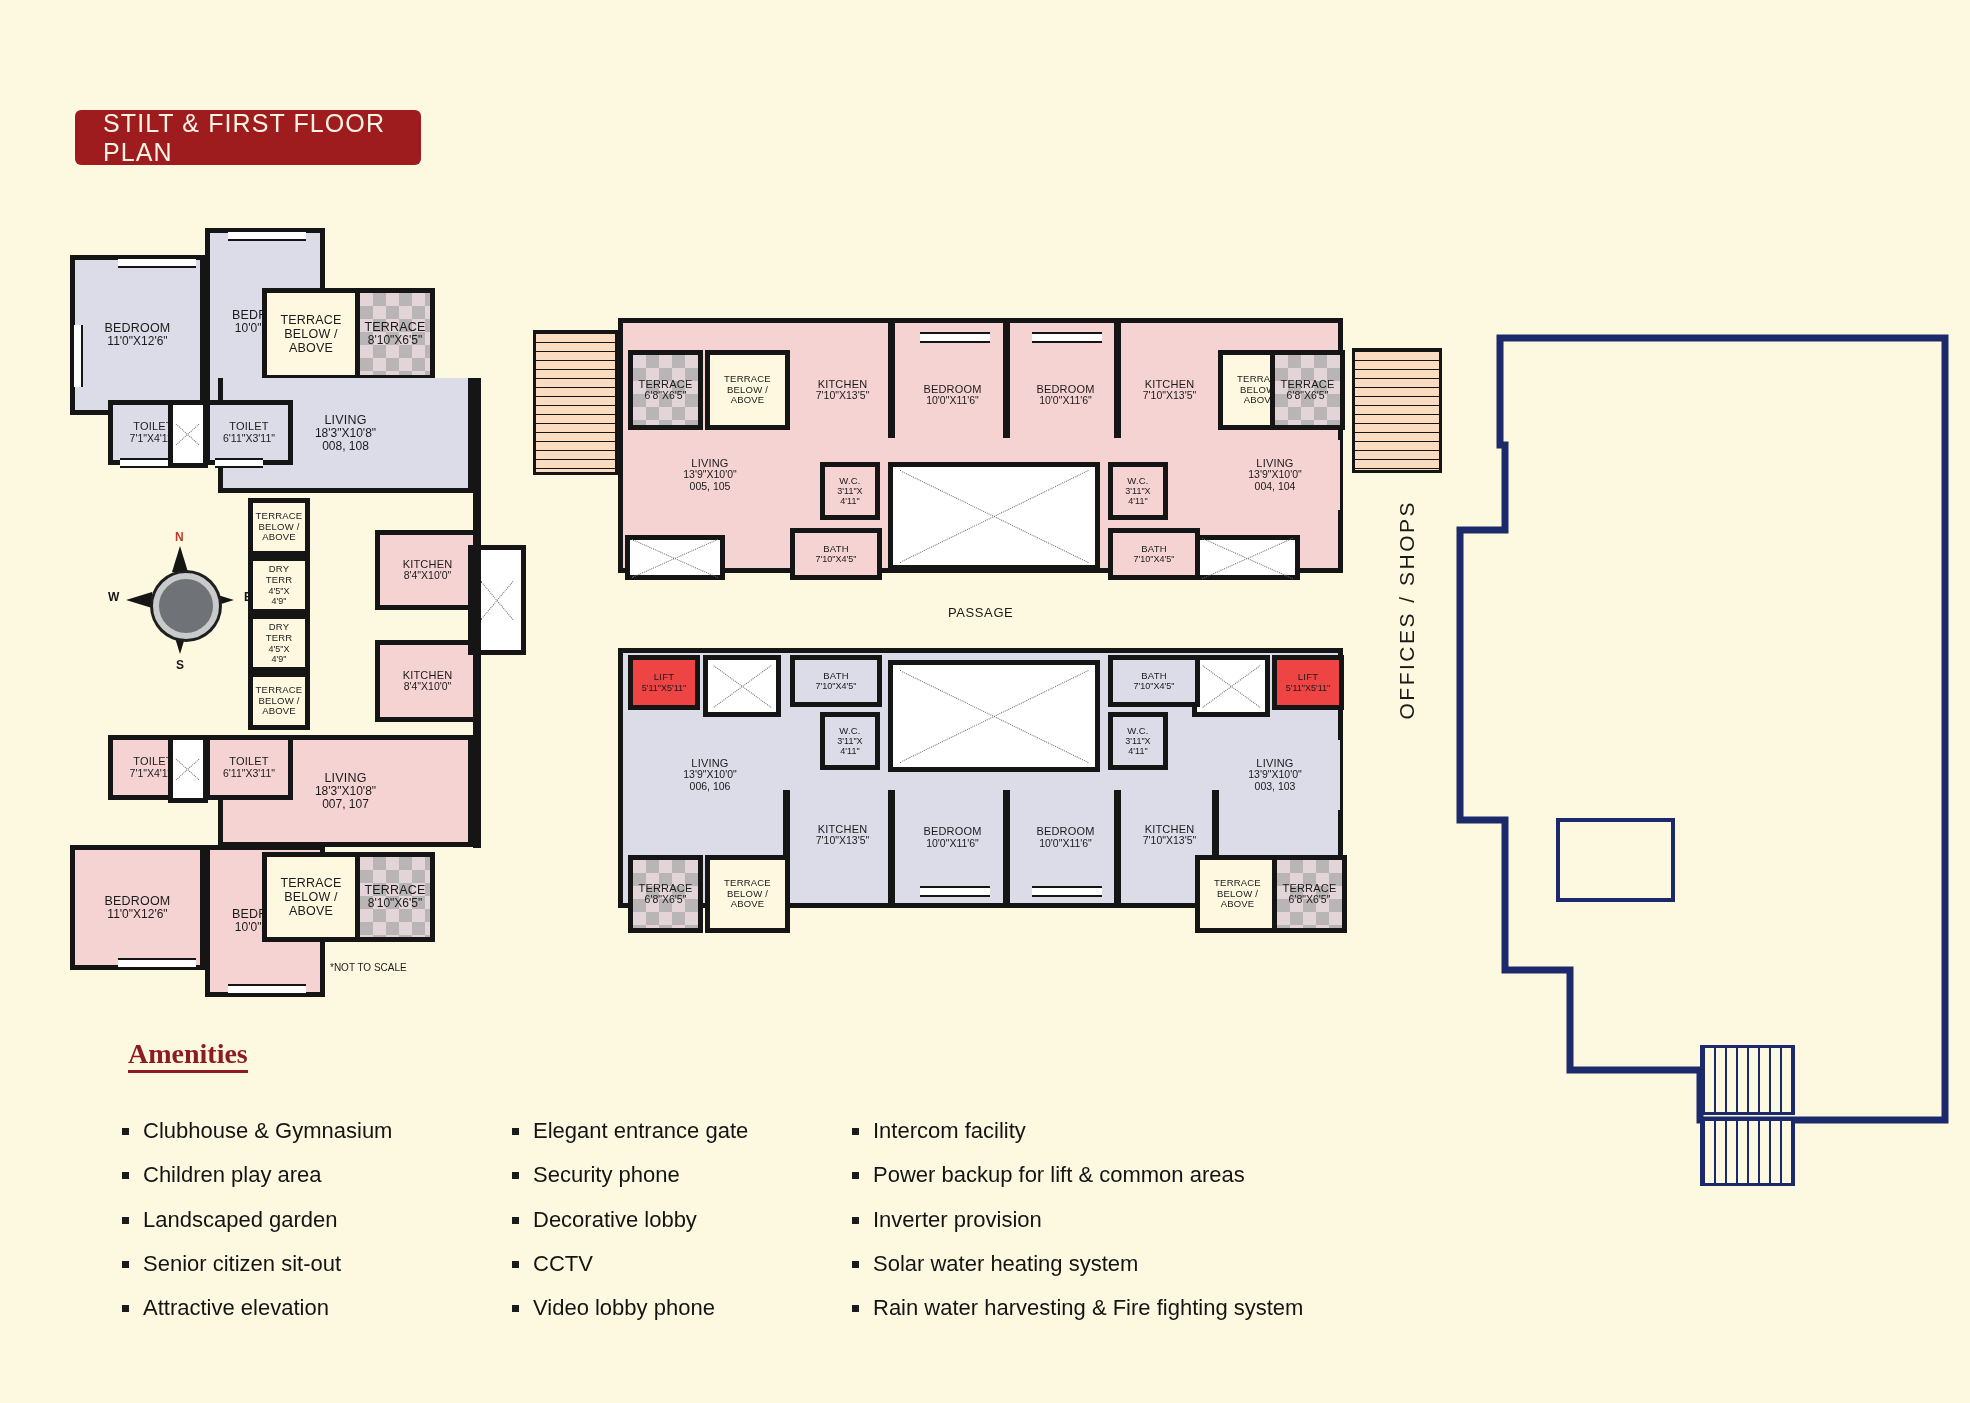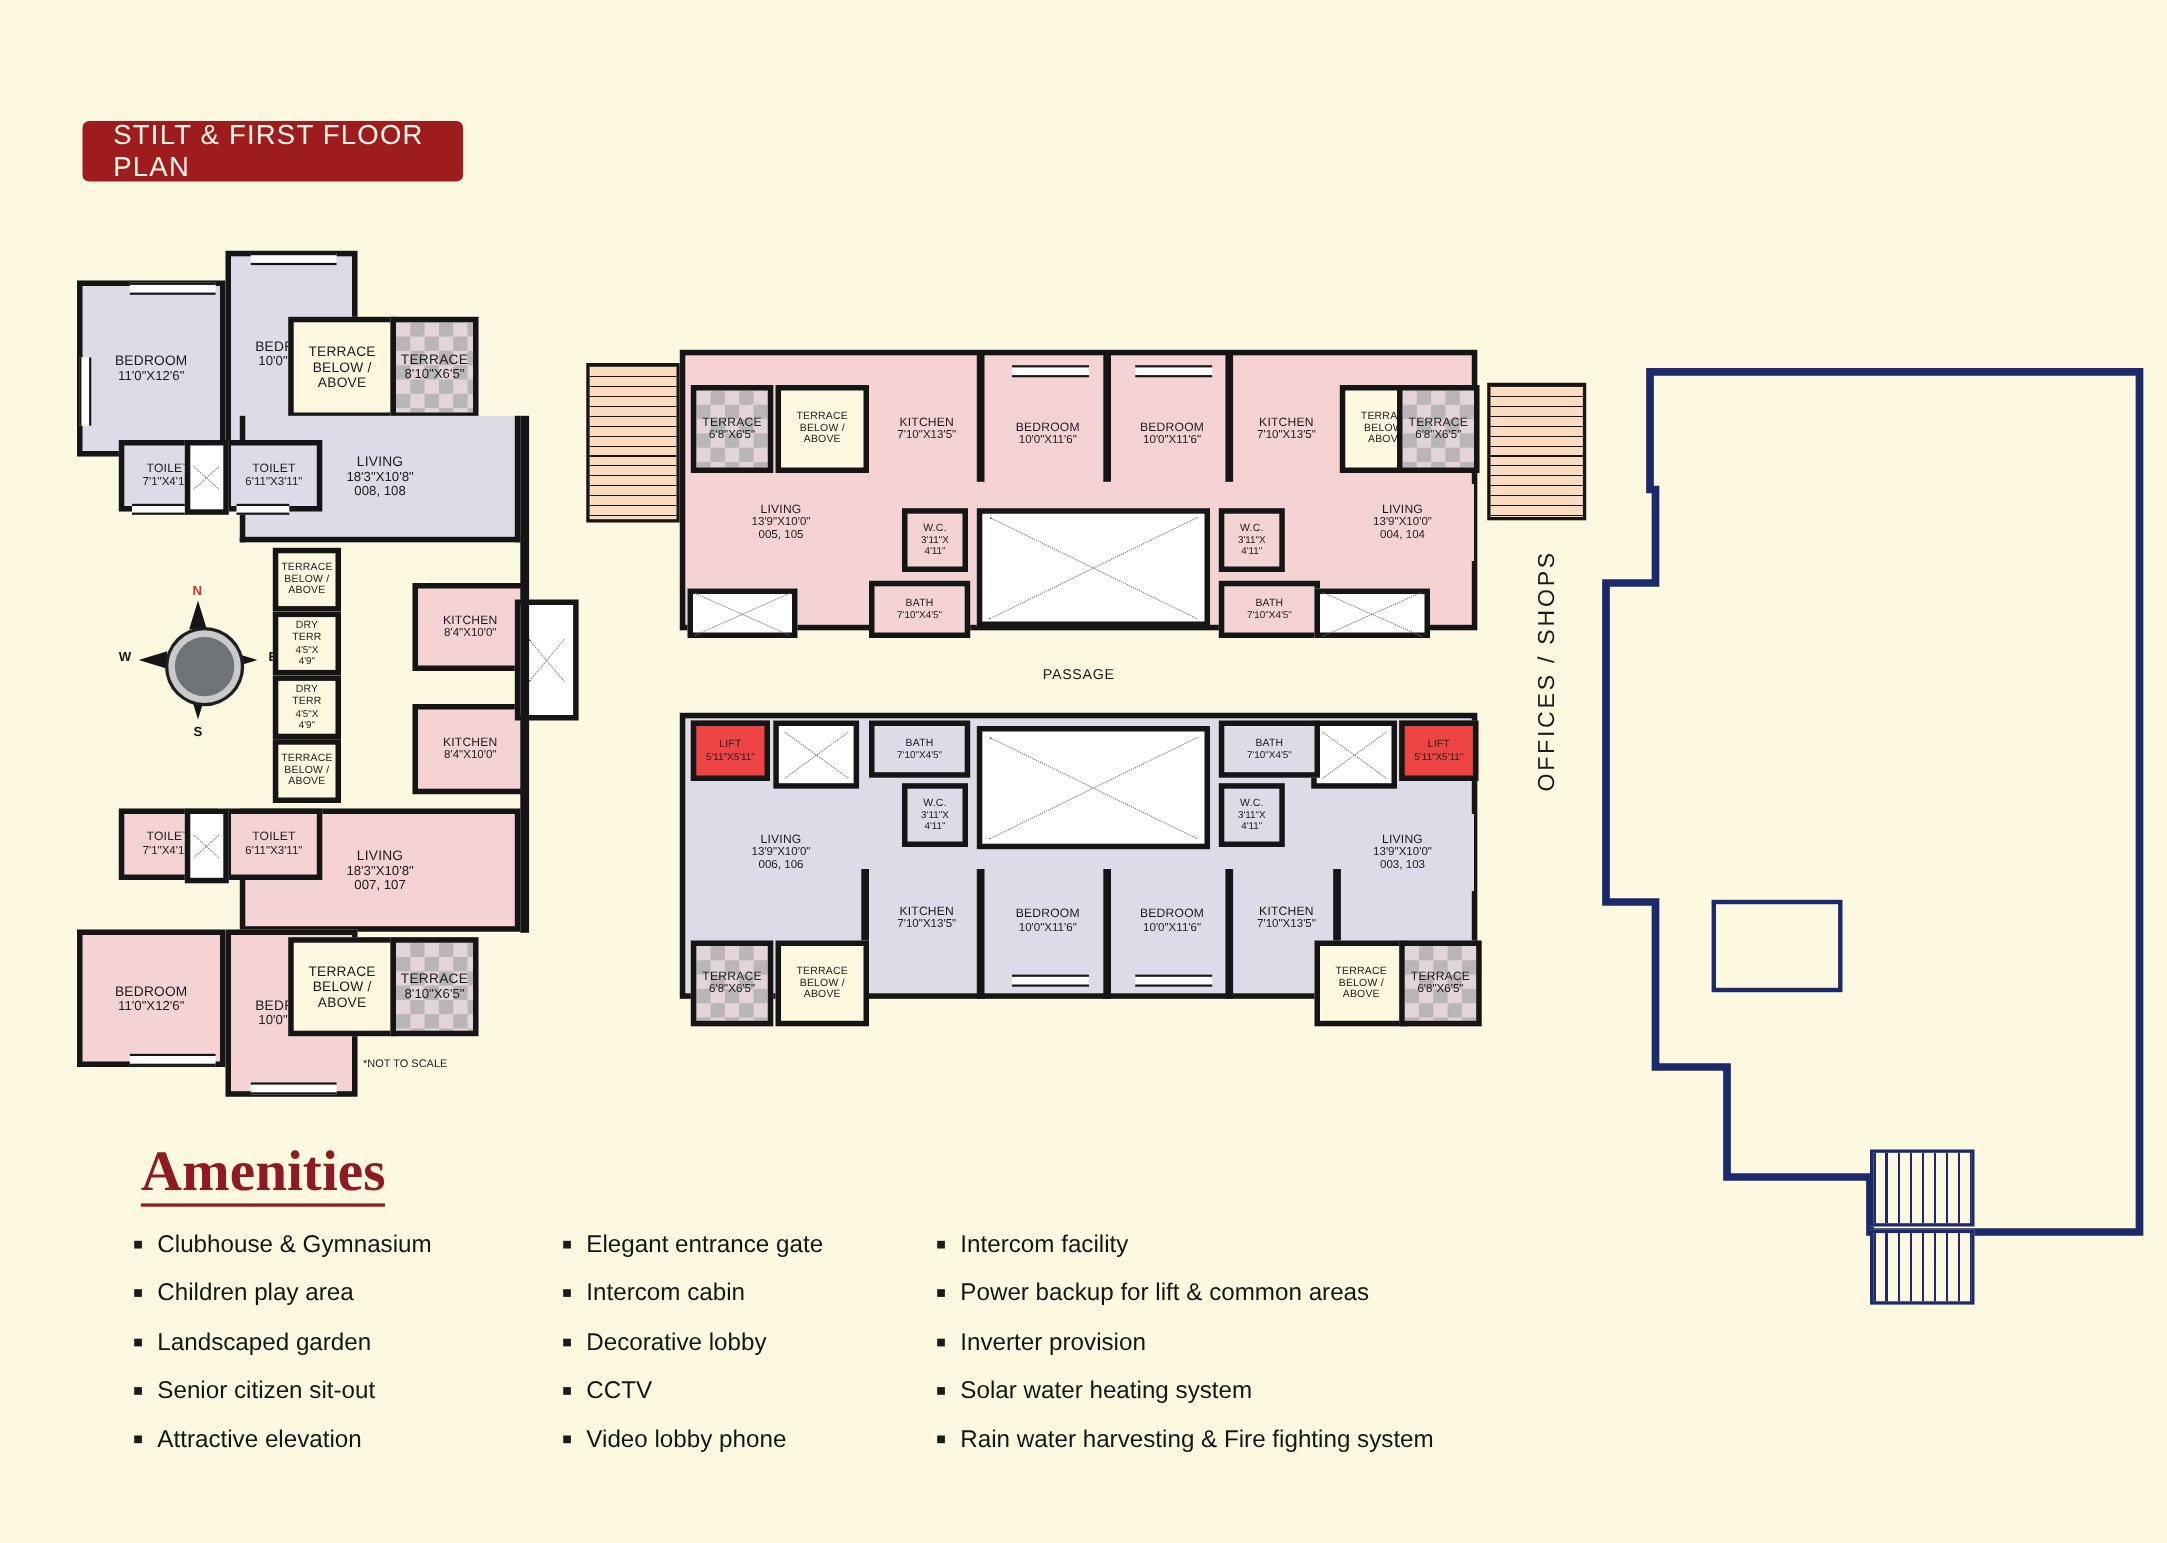--- a/index.html
+++ b/index.html
@@ -97,21 +97,21 @@
   #compass .lbl.e{right:-12px;top:50px;}
 
   
   #parcel{position:absolute;left:1450px;top:330px;width:505px;height:835px;}
   #parcel svg{display:block;}
   .vtext{position:absolute;writing-mode:vertical-rl;transform:rotate(180deg);
          font-size:21px;letter-spacing:2.5px;color:#1a1a1a;}
 
   
   #amen-head{position:absolute;left:128px;top:1040px;font-family:"Liberation Serif",serif;
-    font-size:52px;font-weight:bold;color:#8e1b22;border-bottom:3px solid #8e1b22;
+    font-size:28px;font-weight:bold;color:#8e1b22;border-bottom:3px solid #8e1b22;
     padding-bottom:2px;line-height:1;}
   .amen-col{position:absolute;top:1118px;}
   #amen-c1{left:122px;width:330px;}
   #amen-c2{left:512px;width:300px;}
   #amen-c3{left:852px;width:620px;}
   .amen-item{display:flex;align-items:baseline;margin-bottom:19px;}
   .amen-bullet{width:7px;height:7px;background:#1b1b1b;flex:0 0 auto;margin-right:14px;
     position:relative;top:-3px;}
   .amen-text{font-size:22px;color:#141414;line-height:1.15;}
 </style>
@@ -474,21 +474,21 @@
       </div>
   </div>
 
   <div class="amen-col" id="amen-c2">
     <div class="amen-item">
       <span class="amen-bullet"></span>
       <span class="amen-text">Elegant entrance gate</span>
       </div>
     <div class="amen-item">
       <span class="amen-bullet"></span>
-      <span class="amen-text">Intercom cabin</span>
+      <span class="amen-text">Security phone</span>
       </div>
     <div class="amen-item">
       <span class="amen-bullet"></span>
       <span class="amen-text">Decorative lobby</span>
       </div>
     <div class="amen-item">
       <span class="amen-bullet"></span>
       <span class="amen-text">CCTV</span>
       </div>
     <div class="amen-item">

